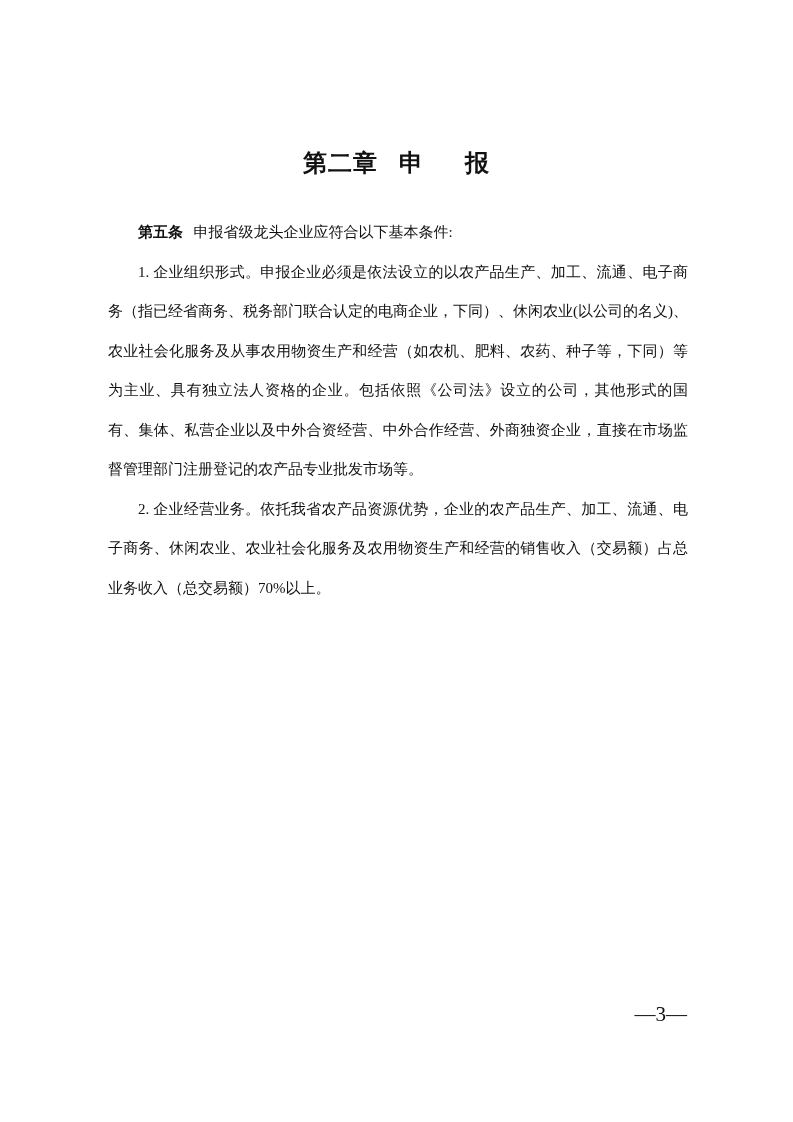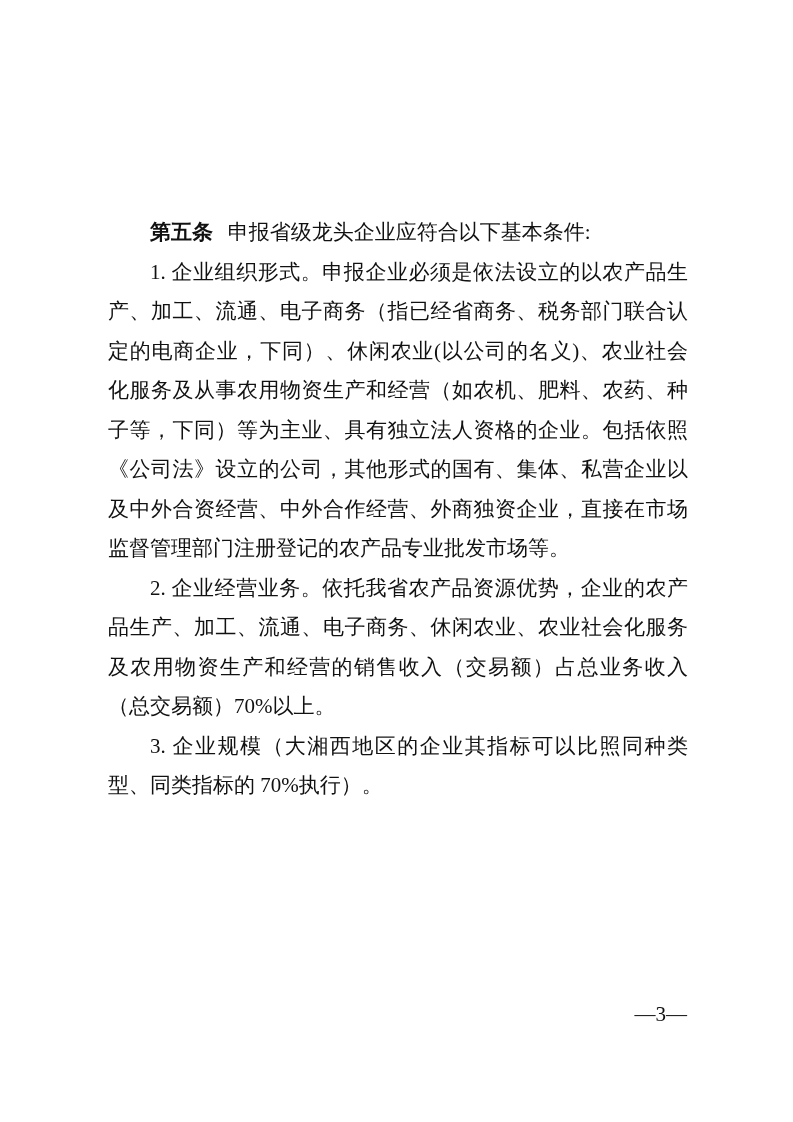--- a/index.html
+++ b/index.html
@@ -28,21 +28,21 @@
     line-height: 30px;
     letter-spacing: 1px;
   }
   .chapter-title .part-0 { margin-right: 21px; }
   .chapter-title .part-1 { margin-right: 41px; }
   .document-body {
     position: absolute;
     top: 212px;
     left: 108px;
     width: 580px;
-    font-size: 21px;
+    font-size: 15px;
     line-height: 39.5px;
     text-align: justify;
     text-justify: inter-ideograph;
   }
   .document-body p {
     margin: 0;
     padding: 0;
     text-indent: 2em;
   }
   .article-label {
@@ -58,24 +58,28 @@
     line-height: 28px;
     font-family: "Liberation Serif", "DejaVu Serif", serif;
     color: #111111;
   }
 </style>
 </head>
 <body>
 
 <div class="page">
 
+  <div class="chapter-title">
+    <span class="part-0">第二章</span>
+    <span class="part-1">申</span>
+    <span class="part-2">报</span>
+  </div>
 
   <div class="document-body">
     <p><span class="article-label">第五条</span><span>申报省级龙头企业应符合以下基本条件:</span></p>
 
     <p>1. 企业组织形式。申报企业必须是依法设立的以农产品生产、加工、流通、电子商务（指已经省商务、税务部门联合认定的电商企业，下同）、休闲农业(以公司的名义)、农业社会化服务及从事农用物资生产和经营（如农机、肥料、农药、种子等，下同）等为主业、具有独立法人资格的企业。包括依照《公司法》设立的公司，其他形式的国有、集体、私营企业以及中外合资经营、中外合作经营、外商独资企业，直接在市场监督管理部门注册登记的农产品专业批发市场等。</p>
     <p>2. 企业经营业务。依托我省农产品资源优势，企业的农产品生产、加工、流通、电子商务、休闲农业、农业社会化服务及农用物资生产和经营的销售收入（交易额）占总业务收入（总交易额）70%以上。</p>
-    <p>3. 企业规模（大湘西地区的企业其指标可以比照同种类型、同类指标的 70%执行）。</p>
   </div>
 
   <div class="page-number">—3—</div>
 
 </div>
 
 </body></html>

